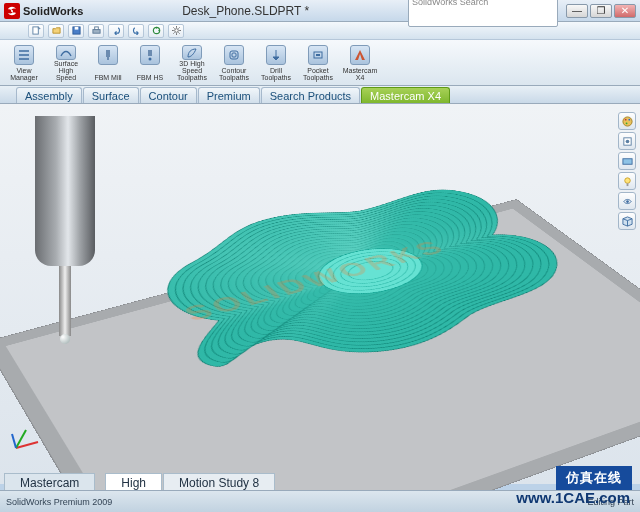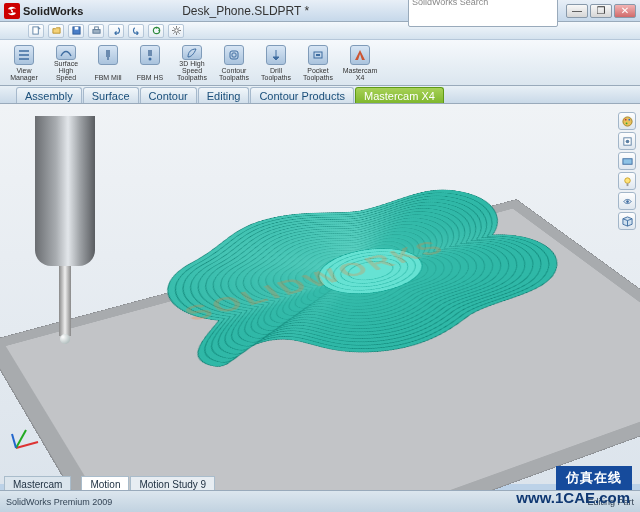--- a/index.html
+++ b/index.html
@@ -34,21 +34,21 @@
   .watermark { position:absolute; left:50%; top:46%; transform:translate(-50%,-50%) rotateX(58deg) rotateZ(-28deg); font-size:36px; font-weight:bold; letter-spacing:4px; color:rgba(255,120,40,.25); }
   .tool { position:absolute; left:35px; top:12px; width:60px; height:230px; }
   .tool .holder { width:60px; height:150px; background:linear-gradient(90deg,#6a6d71 0%,#a8acb0 35%,#e2e6ea 55%,#9ea2a6 75%,#595c60 100%); border-radius:0 0 16px 16px; }
   .tool .shank { width:12px; height:70px; margin:0 auto; background:linear-gradient(90deg,#888,#eee,#888); }
   .tool .tip { width:10px; height:10px; margin:-2px auto 0; border-radius:50%; background:radial-gradient(circle at 30% 30%,#fff,#9aa); }
   .triad { position:absolute; left:8px; bottom:28px; width:36px; height:36px; }
   .rtoolbar { position:absolute; right:2px; top:112px; width:20px; display:flex; flex-direction:column; gap:2px; }
   .rtb { width:18px; height:18px; background:linear-gradient(#fefefe,#dfe7ef); border:1px solid #a3b6c9; border-radius:3px; display:flex; align-items:center; justify-content:center; }
   .rtb svg { width:11px; height:11px; }
   .bottomtabs { position:absolute; left:4px; bottom:20px; display:flex; }
-  .btab { padding:2px 8px; background:#e7edf2; border:1px solid #a9bccb; border-bottom:none; margin-right:1px; font-size:10px; color:#234;margin-top:28px; }
+  .btab { padding:2px 15px; background:#e7edf2; border:1px solid #a9bccb; border-bottom:none; margin-right:1px; font-size:12px; color:#234;margin-top:28px; }
   .btab.active { background:#fff; }
   .statusbar { position:absolute; left:0; bottom:0; width:640px; height:22px; background:linear-gradient(#dce6ee,#c1d2e0); border-top:1px solid #9ab; display:flex; align-items:center; padding:0 6px; color:#345; font-size:9px; justify-content:space-between; }
   .watermark2 { position:absolute; right:8px; bottom:22px; color:#fff; background:#164b9c; padding:3px 10px; font-size:13px; font-weight:bold; letter-spacing:1px; font-family:"Microsoft YaHei",sans-serif; }
   .wmurl { position:absolute; right:10px; bottom:6px; color:#103872; font-size:15px; font-weight:bold; }
 </style>
 </head>
 <body>
 
 <div class="titlebar">
   <div class="logo">
@@ -199,22 +199,22 @@
       </div>
       <span class="rlbl">Mastercam
 X4</span>
     </div>
 </div>
 
 <div class="tabbar">
   <div class="tab">Assembly</div>
   <div class="tab">Surface</div>
   <div class="tab">Contour</div>
-  <div class="tab">Editing</div>
-  <div class="tab">Contour Products</div>
+  <div class="tab">Premium</div>
+  <div class="tab">Search Products</div>
   <div class="tab active">Mastercam X4</div>
 </div>
 
 <div class="viewport">
   <div class="stage">
     <div class="plate">
         <div class="face"></div>
       </div>
     <div class="part">
       <svg viewBox="0 0 430 320">
@@ -310,22 +310,22 @@
   <div class="rtb">
       <svg viewBox="0 0 12 12">
         <path d="M6 1l5 2v6l-5 2-5-2V3z" fill="#cfe0ef" stroke="#3e6ca0"></path>
         <path d="M1 3l5 2 5-2M6 5v6" stroke="#3e6ca0" fill="none"></path>
       </svg>
     </div>
 </div>
 
 <div class="bottomtabs">
   <div class="btab" style="margin-right:10px;background:#dbe5ed">Mastercam</div>
-  <div class="btab active">Motion</div>
-  <div class="btab">Motion Study 9</div>
+  <div class="btab active">High</div>
+  <div class="btab">Motion Study 8</div>
 </div>
 
 <div class="statusbar">
   <span>SolidWorks Premium 2009</span>
   <span>Editing Part</span>
 </div>
 
 <div class="watermark2">仿真在线</div>
 <div class="wmurl">www.1CAE.com</div>
 

